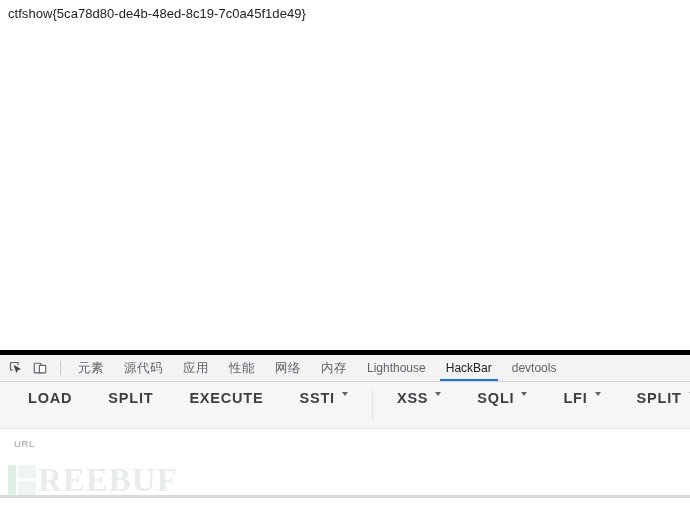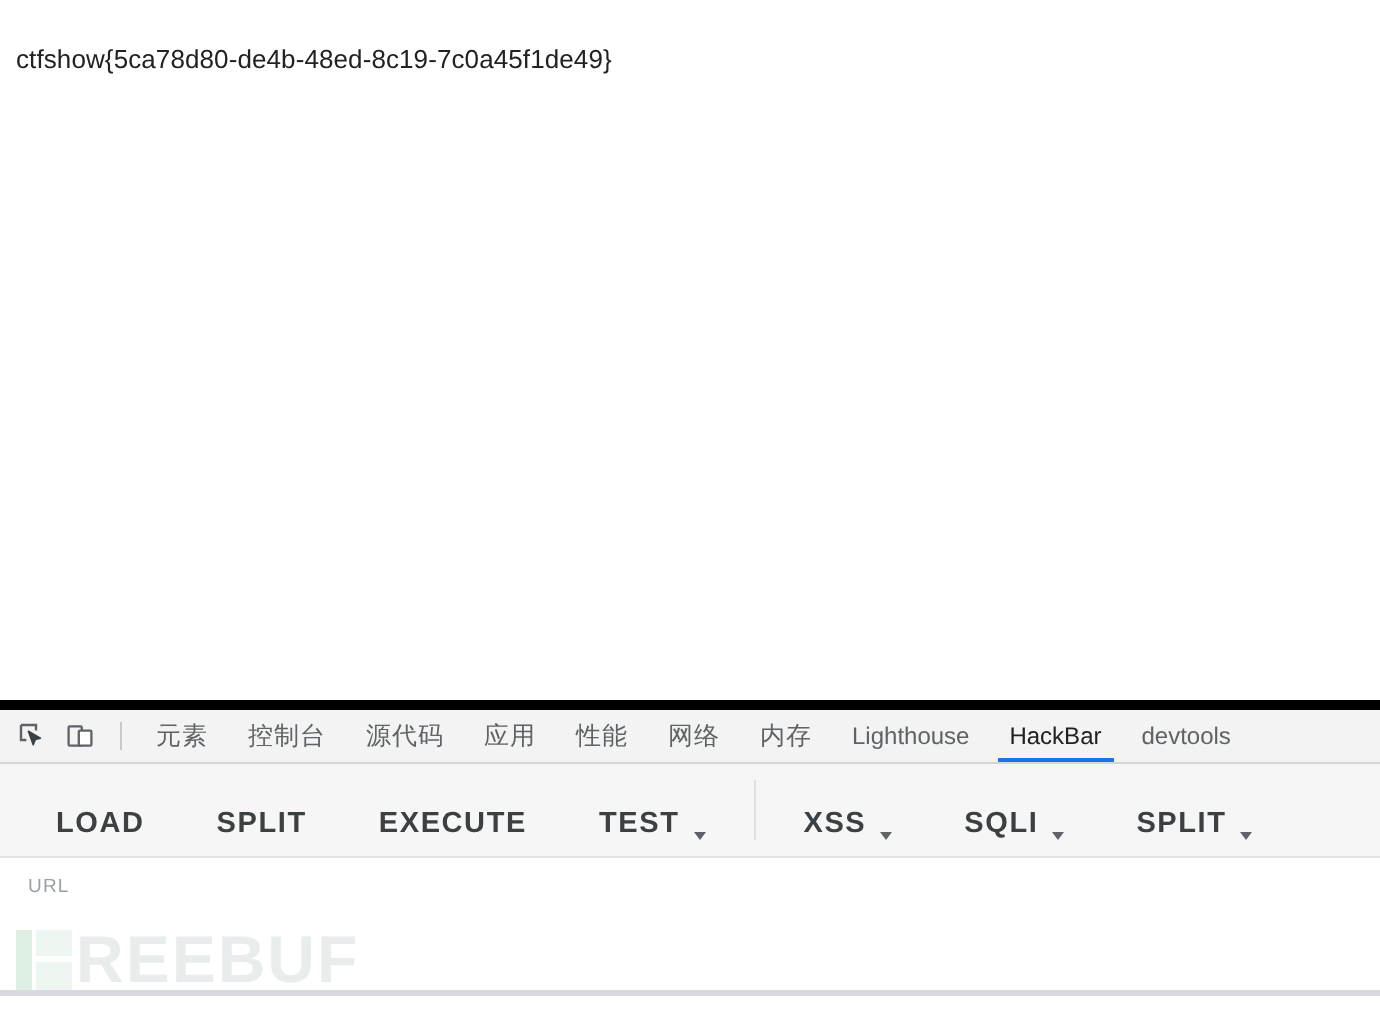--- a/index.html
+++ b/index.html
@@ -12,21 +12,21 @@
     background: #ffffff;
     font-family: "Liberation Sans", sans-serif;
     overflow: hidden;
     position: relative;
   }
 
   
   #page-content {
     position: absolute;
     left: 0;
-    top: 16px;
+    top: 0;
     width: 690px;
     height: 350px;
     background: #ffffff;
     box-sizing: border-box;
   }
   #flag-text {
     position: absolute;
     left: 8px;
     top: 6px;
     font-family: "Liberation Sans", sans-serif;
@@ -101,21 +101,21 @@
     height: 47px;
     background: #f6f6f6;
     border-bottom: 1px solid #e4e4e4;
     display: flex;
     align-items: center;
     overflow: hidden;
     box-sizing: border-box;
   }
   .hb-btn {
     display: flex;
-    align-items: flex-end;
+    align-items: flex-start;
     gap: 7px;
     padding: 0 8px;
     margin: 0 10px;
     height: 30px;
     font-size: 14.5px;
     font-weight: bold;
     letter-spacing: 0.8px;
     color: #3c4043;
     white-space: nowrap;
     flex: 0 0 auto;
@@ -159,20 +159,21 @@
   }
 
   
   #watermark {
     position: absolute;
     left: 8px;
     bottom: 10px;
     display: flex;
     align-items: center;
     pointer-events: none;
+    font-family: Liberation Serif, serif;
   }
   #wm-mark {
     position: relative;
     width: 28px;
     height: 30px;
     flex: 0 0 auto;
     margin-right: 2px;
   }
   #wm-mark .bar-v {
     position: absolute;
@@ -232,23 +233,20 @@
         <rect x="6.4" y="4.3" width="6.3" height="7.5" rx="0.6" fill="#ffffff" stroke="#5f6368" stroke-width="1.15"></rect>
       </svg>
     </div>
 
     <div class="strip-divider"></div>
 
     <div class="tab cn">
       <span>元素</span>
     </div>
     <div class="tab cn">
-      <span>控制台</span>
-    </div>
-    <div class="tab cn">
       <span>源代码</span>
     </div>
     <div class="tab cn">
       <span>应用</span>
     </div>
     <div class="tab cn">
       <span>性能</span>
     </div>
     <div class="tab cn">
       <span>网络</span>
@@ -272,32 +270,36 @@
     <div class="hb-btn">
       <span>LOAD</span>
     </div>
     <div class="hb-btn">
       <span>SPLIT</span>
     </div>
     <div class="hb-btn">
       <span>EXECUTE</span>
     </div>
     <div class="hb-btn">
-      <span>TEST</span>
+      <span>SSTI</span>
       <span class="caret"></span>
     </div>
 
     <div class="hb-sep"></div>
 
     <div class="hb-btn">
       <span>XSS</span>
       <span class="caret"></span>
     </div>
     <div class="hb-btn">
       <span>SQLI</span>
+      <span class="caret"></span>
+    </div>
+    <div class="hb-btn">
+      <span>LFI</span>
       <span class="caret"></span>
     </div>
     <div class="hb-btn">
       <span>SPLIT</span>
       <span class="caret"></span>
     </div>
 
   </div>
 
   <div id="url-area">

